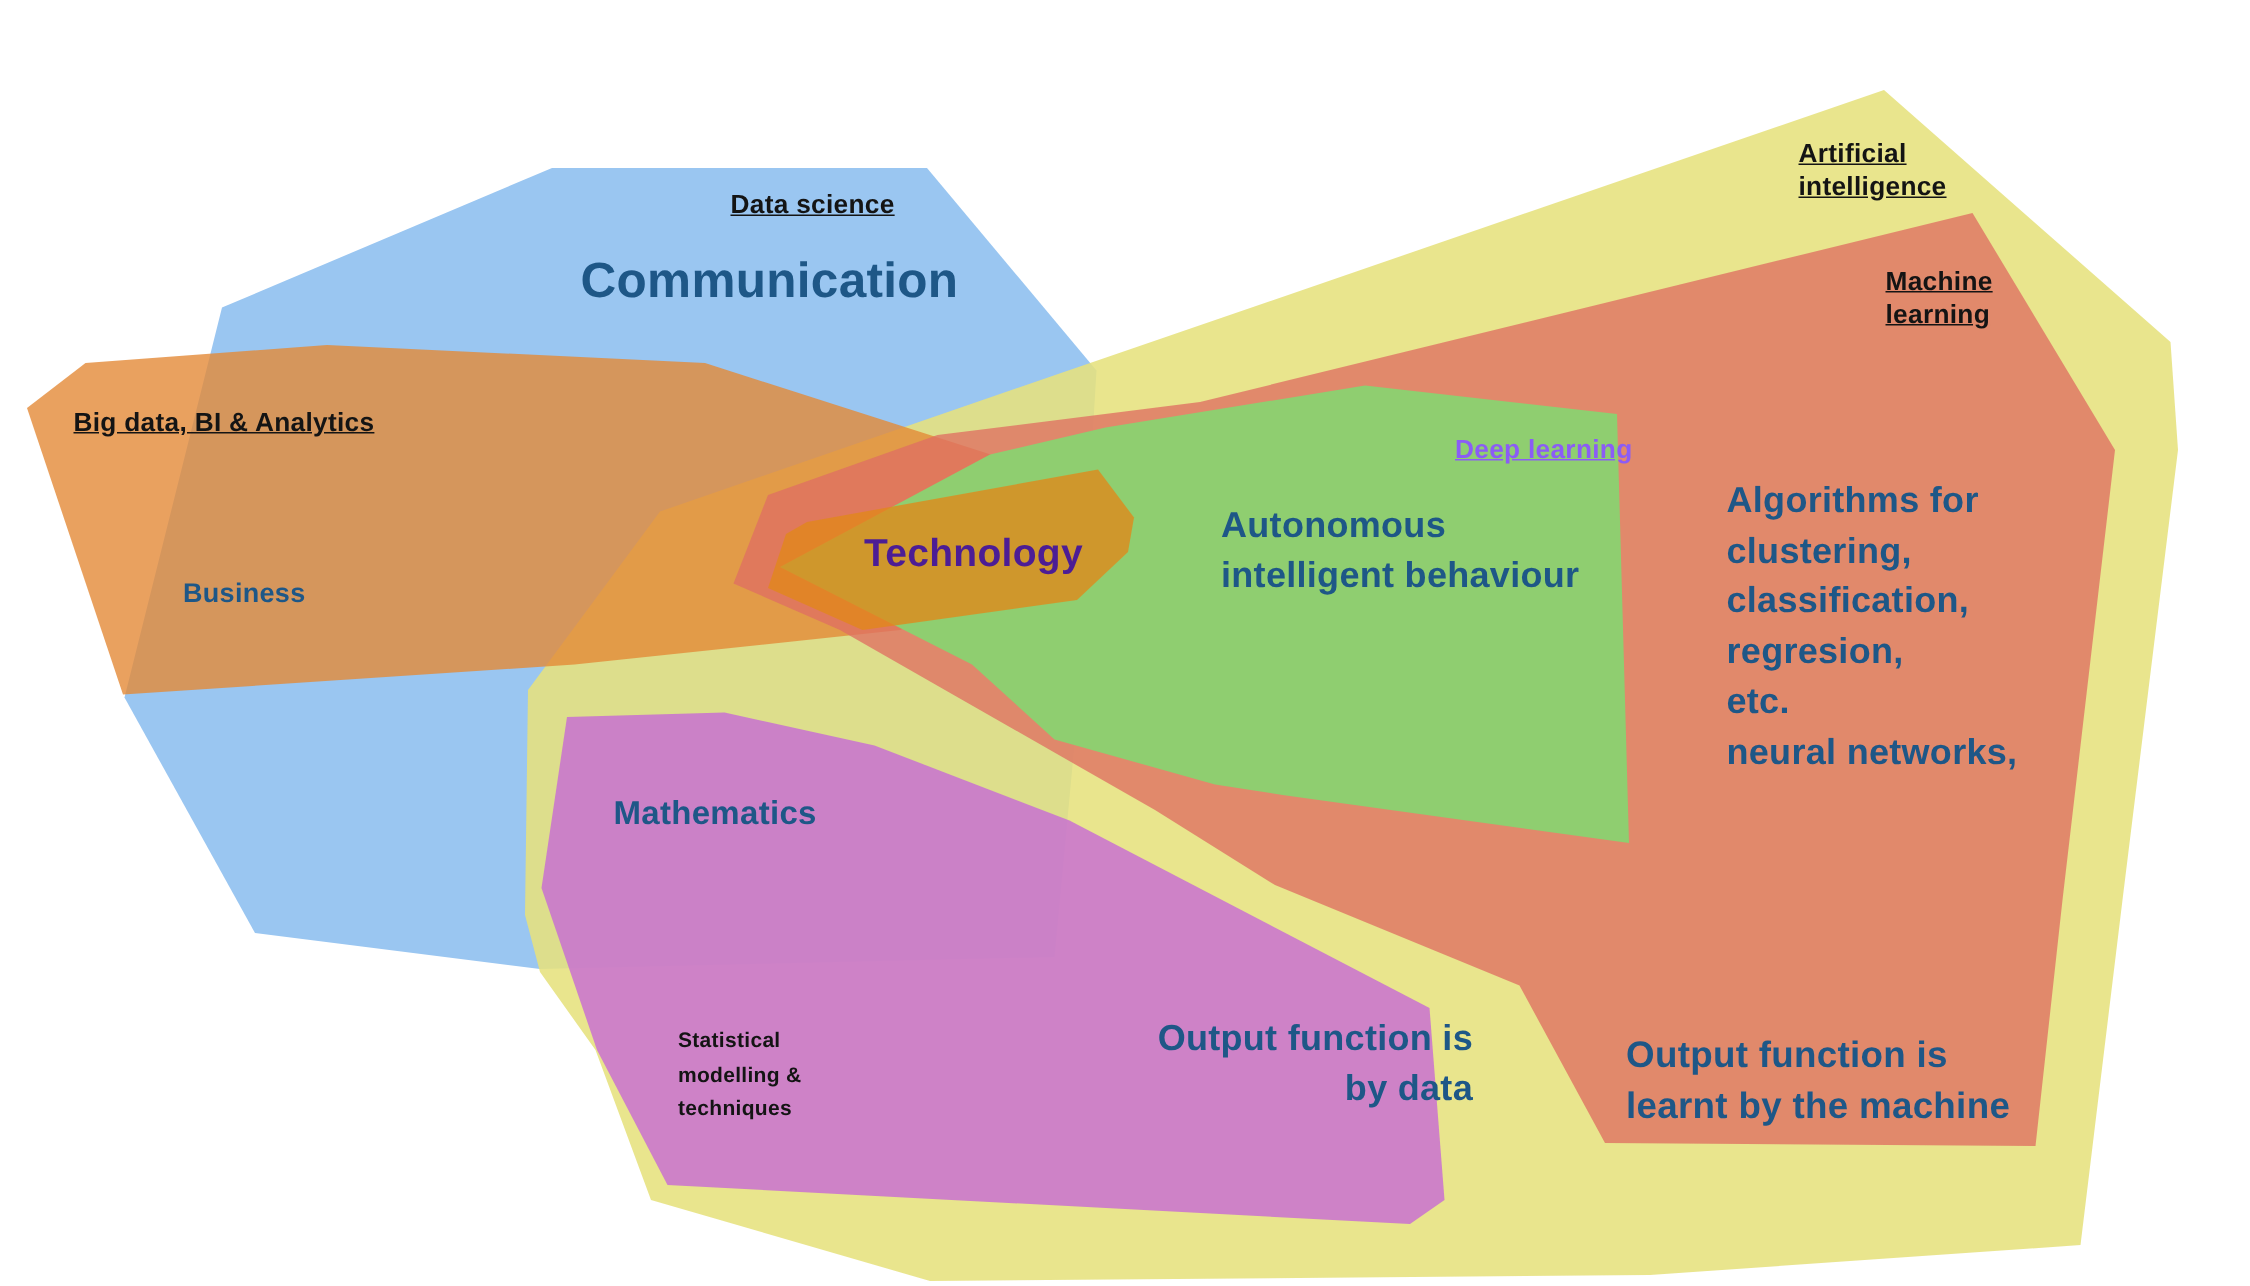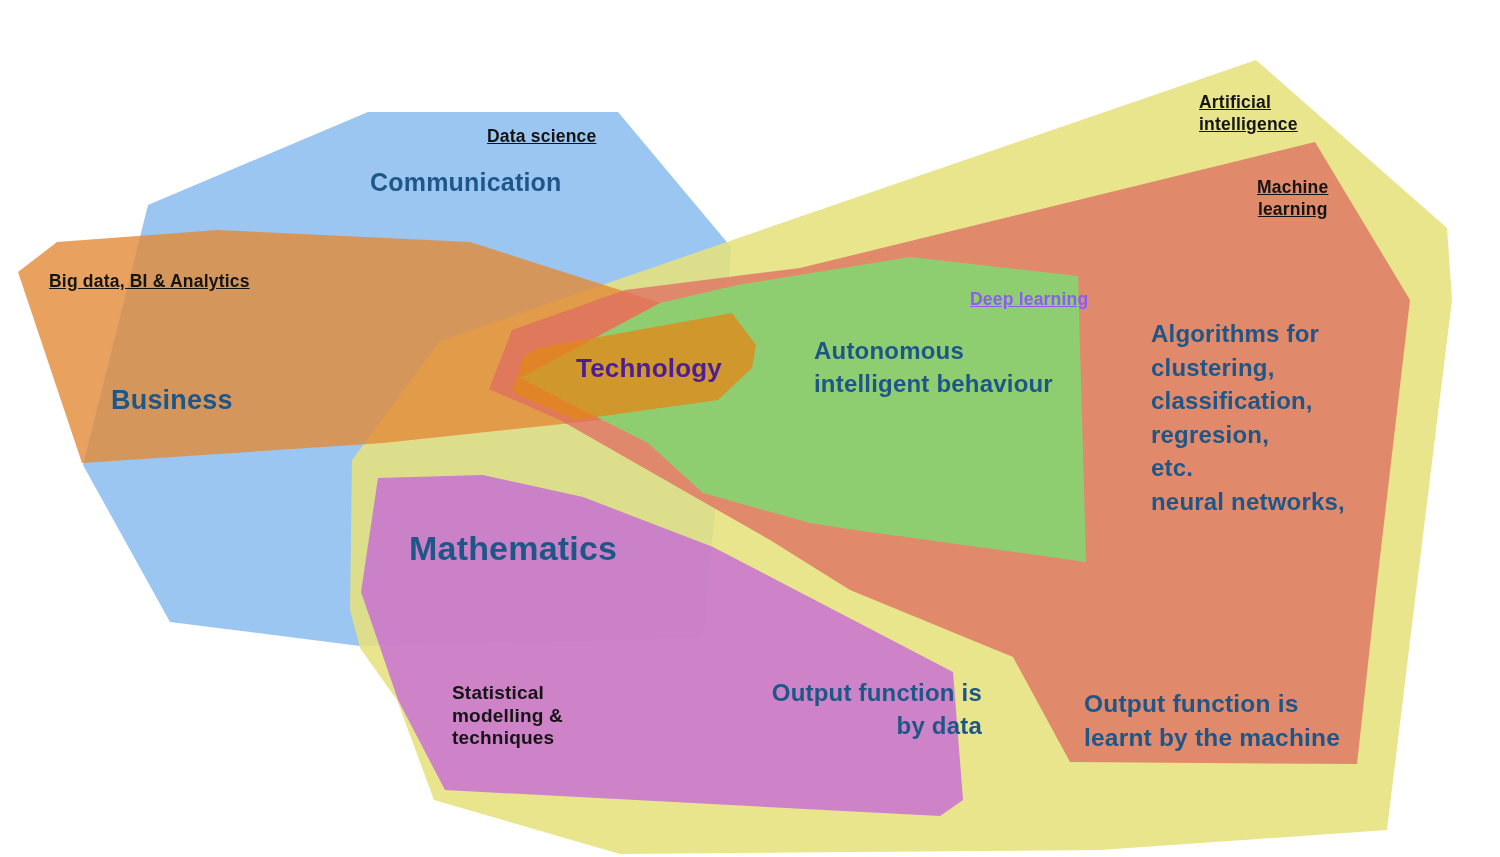--- a/index.html
+++ b/index.html
@@ -17,32 +17,32 @@
     white-space:nowrap;
     letter-spacing:0.2px;
   }
   .lbl div{white-space:nowrap;}
   
   .sm{font-size:17.5px;line-height:22px;text-decoration:underline;}
   
   .lg{font-size:24px;line-height:33px;}
 
   .lbl-data-science{left:487px;top:125px;}
-  .lbl-communication{left:370px;top:168px;font-size:25px;}
+  .lbl-communication{left:387px;top:168px;font-size:33px;}
   .lbl-big-data{left:49px;top:270px;}
-  .lbl-business{left:111px;top:385px;font-size:27px;}
+  .lbl-business{left:122px;top:385px;font-size:18px;}
   .lbl-technology{left:576px;top:353px;font-size:26px;}
   .lbl-deep-learning{left:970px;top:288px;}
   .lbl-autonomous{left:814px;top:334px;}
   .lbl-complex{left:860px;top:436px;}
   .lbl-ai{left:1199px;top:91px;}
   .lbl-ml{left:1257px;top:176px;}
   .lbl-algorithms{left:1151px;top:317px;line-height:33.5px;}
-  .lbl-mathematics{left:409px;top:529px;font-size:34px;}
-  .lbl-statistical{left:452px;top:682px;font-size:19px;line-height:22.5px;}
+  .lbl-mathematics{left:409px;top:529px;font-size:22px;}
+  .lbl-statistical{left:452px;top:682px;font-size:14px;line-height:22.5px;}
   .lbl-output-human{right:518px;top:676px;text-align:right;}
   .lbl-output-machine{left:1084px;top:687px;font-size:24.5px;line-height:34px;}
 </style>
 </head>
 <body>
 
 <div id="stage">
 
   <svg id="venn-svg" viewBox="0 0 1500 857">
 
@@ -77,21 +77,21 @@
     <div>Autonomous</div>
     <div>intelligent behaviour</div>
   </div>
 
 
   <div class="lbl sm lbl-ai" style="color: rgb(20, 20, 20);">
     <div>Artificial</div>
     <div>intelligence</div>
   </div>
 
-  <div class="lbl sm lbl-ml" style="color: rgb(20, 20, 20); text-align: center;">
+  <div class="lbl sm lbl-ml" style="color: rgb(20, 20, 20);">
     <div>Machine</div>
     <div>learning</div>
   </div>
 
   <div class="lbl lg lbl-algorithms" style="color: rgb(30, 87, 135);">
     <div>Algorithms for</div>
     <div>clustering,</div>
     <div>classification,</div>
     <div>regresion,</div>
     <div>etc.</div>

